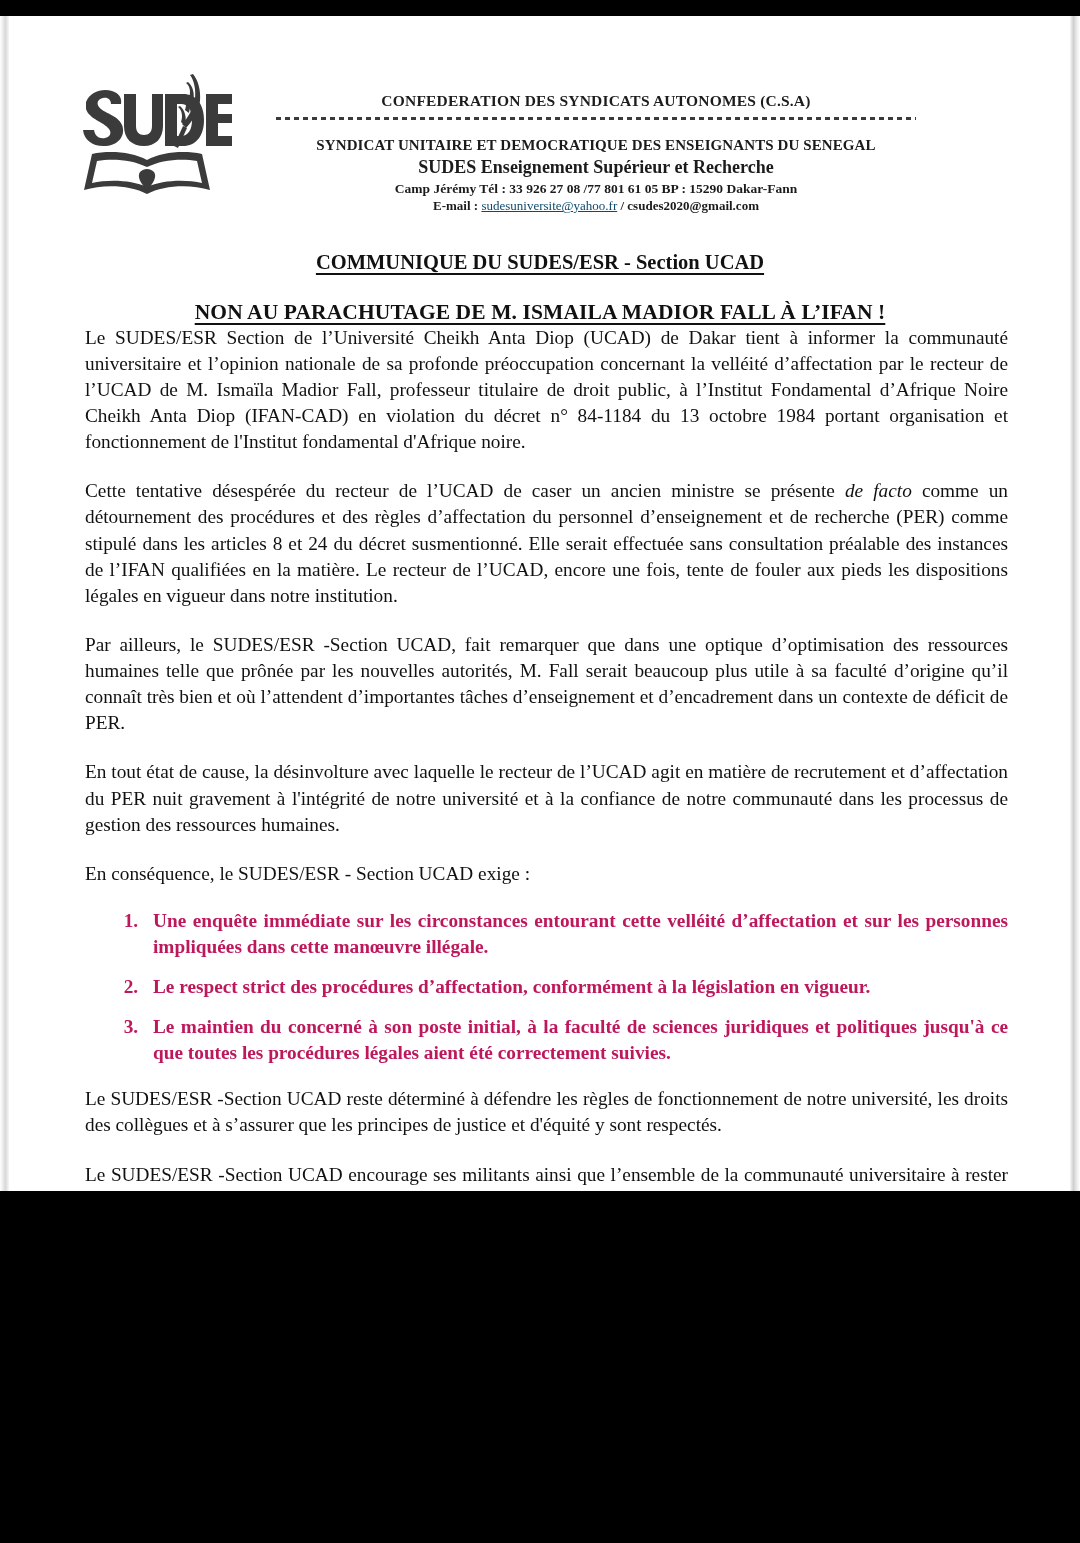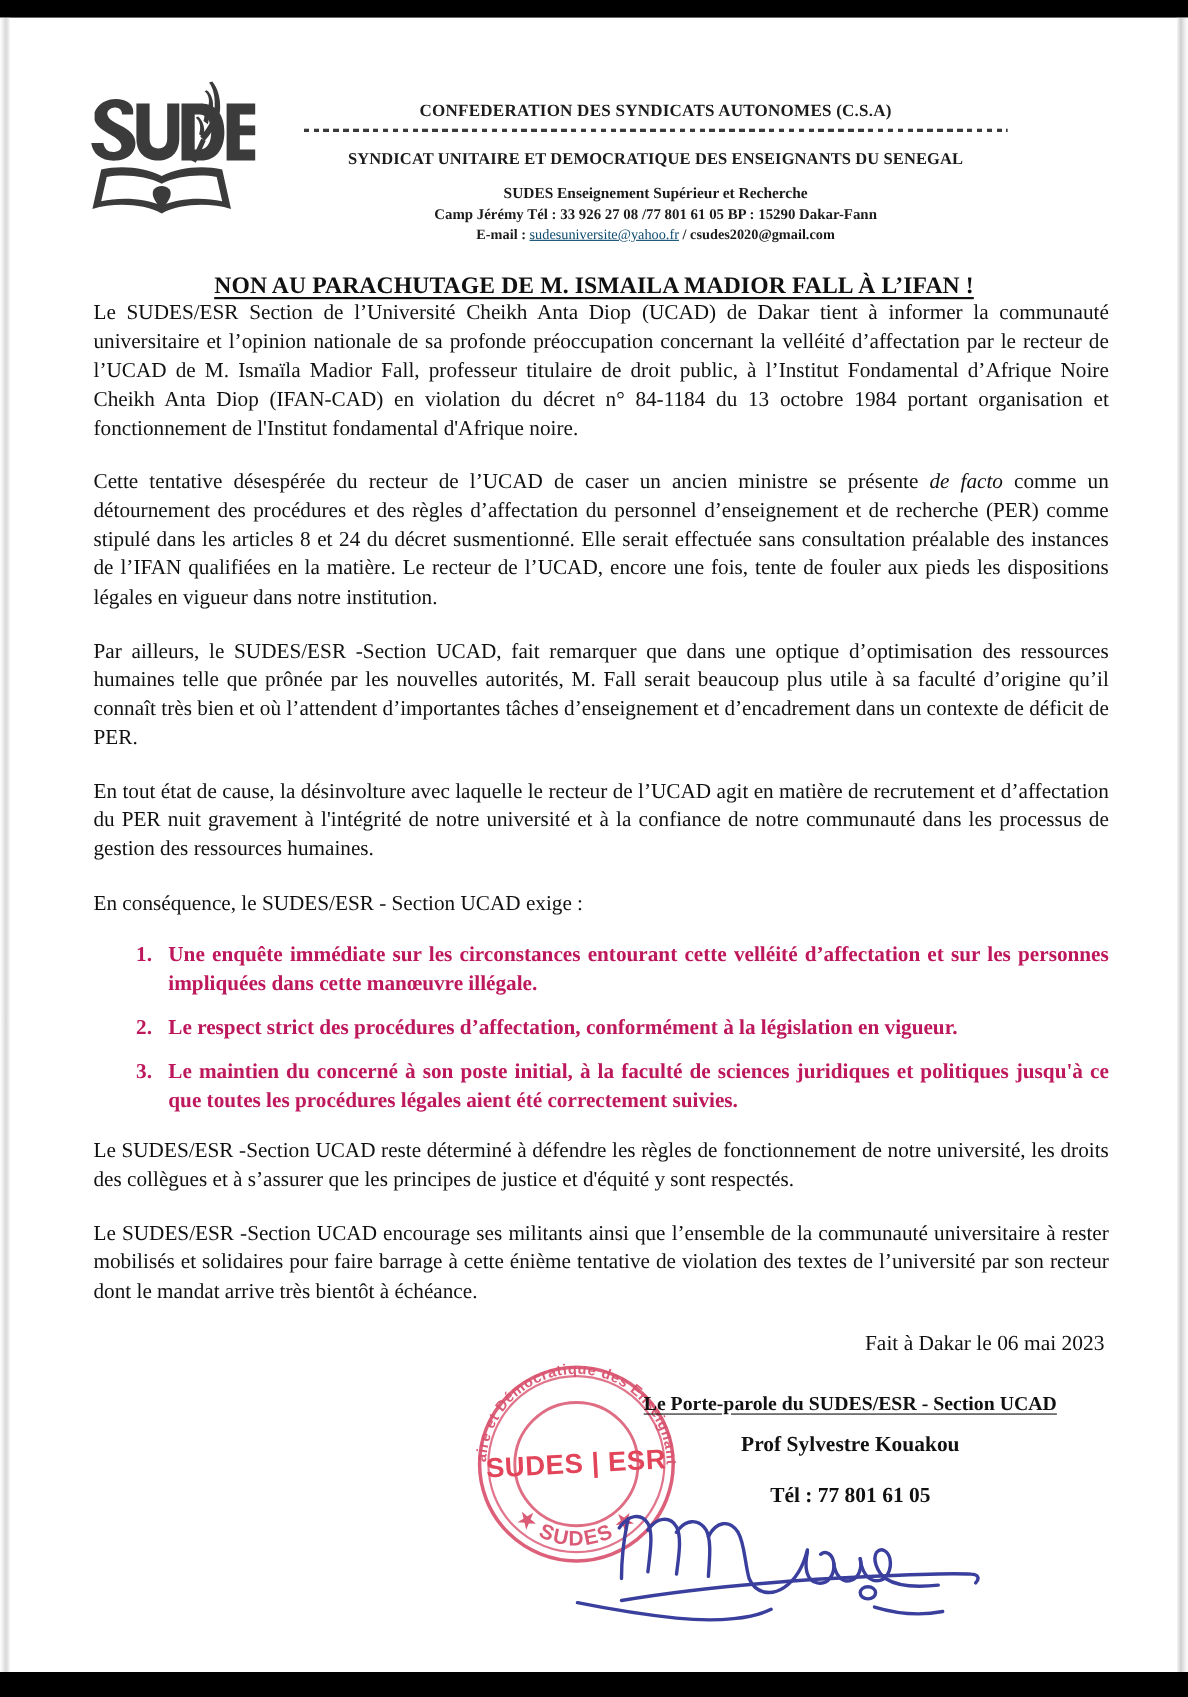--- a/index.html
+++ b/index.html
@@ -16,21 +16,21 @@
   .band {
     width: 1080px;
     background: #000000;
   }
   .band-top { height: 16px; }
   .band-bottom { height: 20px; }
 
   .page {
     position: relative;
     width: 1080px;
-    height: 1504px;
+    height: 1175px;
     background: #ffffff;
     box-sizing: border-box;
     overflow: hidden;
   }
   .edge-left {
     position: absolute;
     left: 0; top: 0;
     width: 9px; height: 100%;
     background: linear-gradient(to right, #ffffff 0%, #e9e9e9 35%, #d8d8d8 60%, #f7f7f7 100%);
   }
@@ -79,21 +79,21 @@
     width: 88%;
     height: 3px;
     background-image: repeating-linear-gradient(to right, #3a3a3a 0px, #3a3a3a 5px, transparent 5px, transparent 9px);
   }
   .head-line {
     font-weight: bold;
     color: #1b1b1b;
     line-height: 1.32;
   }
   .hl1 { font-size: 15px; letter-spacing: 0.1px; }
-  .hl2 { font-size: 14px; margin-top: 12px; }
+  .hl2 { font-size: 18px; }
   .hl3 { font-size: 13.5px; }
   .hl4 { font-size: 13px; }
   .mail-link {
     color: #0c4a6e;
     text-decoration: underline;
     font-weight: normal;
   }
 
   
   .doc-title {
@@ -239,20 +239,21 @@
       <div class="head-text">
         <div class="csa-line">CONFEDERATION DES SYNDICATS AUTONOMES (C.S.A)</div>
         <div class="dash-rule"></div>
         <div class="head-line hl1">SYNDICAT UNITAIRE ET DEMOCRATIQUE DES ENSEIGNANTS DU SENEGAL</div>
         <div class="head-line hl2">SUDES Enseignement Supérieur et Recherche</div>
         <div class="head-line hl3">Camp Jérémy Tél : 33 926 27 08 /77 801 61 05 BP : 15290 Dakar-Fann</div>
         <div class="head-line hl4"><span>E-mail : </span><span class="mail-link">sudesuniversite@yahoo.fr</span><span> / </span><span>csudes2020@gmail.com</span></div>
       </div>
     </div>
 
+    <div class="doc-title">COMMUNIQUE DU SUDES/ESR - Section UCAD</div>
     <div class="doc-subtitle">NON AU PARACHUTAGE DE M. ISMAILA MADIOR FALL À L’IFAN !</div>
 
     <div class="body-wrap">
 
       <p class="para">Le SUDES/ESR Section de l’Université Cheikh Anta Diop (UCAD) de Dakar tient à informer la communauté universitaire et l’opinion nationale de sa profonde préoccupation concernant la velléité d’affectation par le recteur de l’UCAD de M. Ismaïla Madior Fall, professeur titulaire de droit public, à l’Institut Fondamental d’Afrique Noire Cheikh Anta Diop (IFAN-CAD) en violation du décret n° 84-1184 du 13 octobre 1984 portant organisation et fonctionnement de l'Institut fondamental d'Afrique noire.</p>
 
       <p class="para"><span>Cette tentative désespérée du recteur de l’UCAD de caser un ancien ministre se présente </span><span class="ital">de facto</span><span> comme un détournement des procédures et des règles d’affectation du personnel d’enseignement et de recherche (PER) comme stipulé dans les articles 8 et 24 du décret susmentionné. Elle serait effectuée sans consultation préalable des instances de l’IFAN qualifiées en la matière. Le recteur de l’UCAD, encore une fois, tente de fouler aux pieds les dispositions légales en vigueur dans notre institution.</span></p>
 
       <p class="para">Par ailleurs, le SUDES/ESR -Section UCAD, fait remarquer que dans une optique d’optimisation des ressources humaines telle que prônée par les nouvelles autorités, M. Fall serait beaucoup plus utile à sa faculté d’origine qu’il connaît très bien et où l’attendent d’importantes tâches d’enseignement et d’encadrement dans un contexte de déficit de PER.</p>
 

